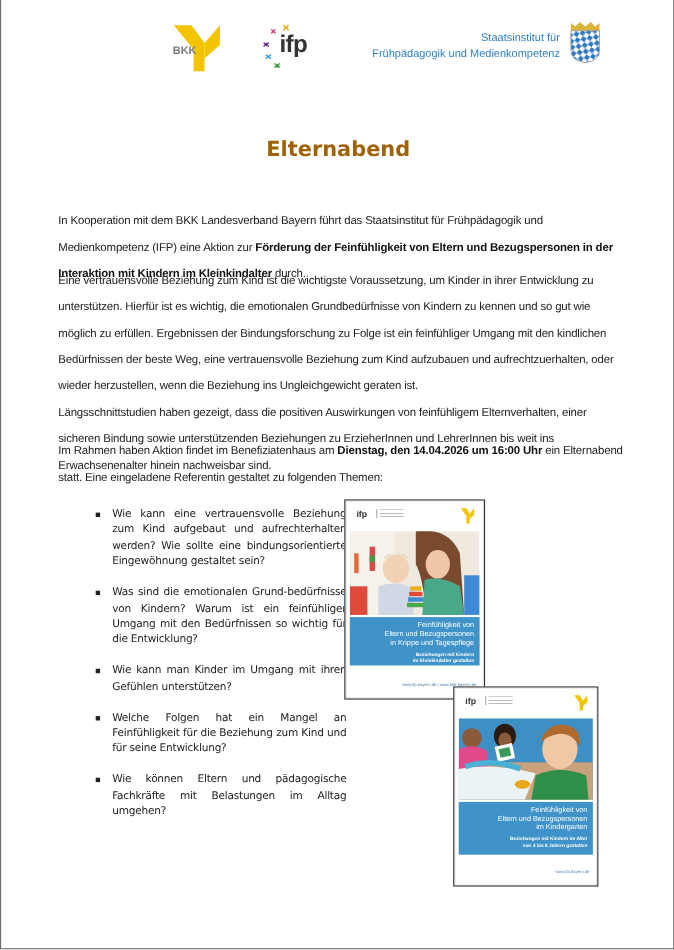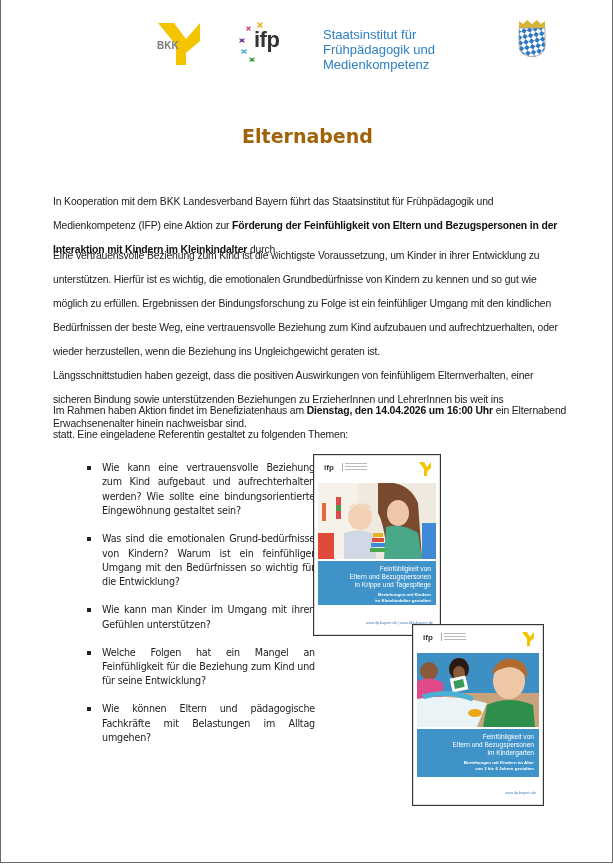--- a/index.html
+++ b/index.html
@@ -12,22 +12,22 @@
     border: 1px solid #6b6b6b; border-top: none; background: #fff;
   }
   
   .logo-bkk { position: absolute; left: 155px; top: 21px; width: 46px; height: 44px; }
   .logo-ifp { position: absolute; left: 235px; top: 17px; width: 60px; height: 50px; }
   .ifp-text {
     position: absolute; left: 18px; top: 10px; font-family: "Liberation Sans", sans-serif;
     font-size: 22px; font-weight: bold; color: #333; letter-spacing: -0.5px;
   }
   .institute {
-    position: absolute; left: 322px; top: 27px; width: 186px; 
-    font-family: "Liberation Sans", sans-serif; font-size: 13px; line-height: 15px; color: #2d7fc1;
+    position: absolute; left: 322px; top: 27px; width: 186px; text-align: right;
+    font-family: "Liberation Sans", sans-serif; font-size: 10px; line-height: 15px; color: #2d7fc1;
   }
   .crest { position: absolute; left: 515px; top: 18px; width: 32px; height: 40px; }
 
   
   .title {
     position: absolute; left: 0; width: 613px; top: 125px; text-align: center;
     font-family: "DejaVu Sans", sans-serif; font-weight: bold; font-size: 19px; color: #a16207;
   }
 
   

